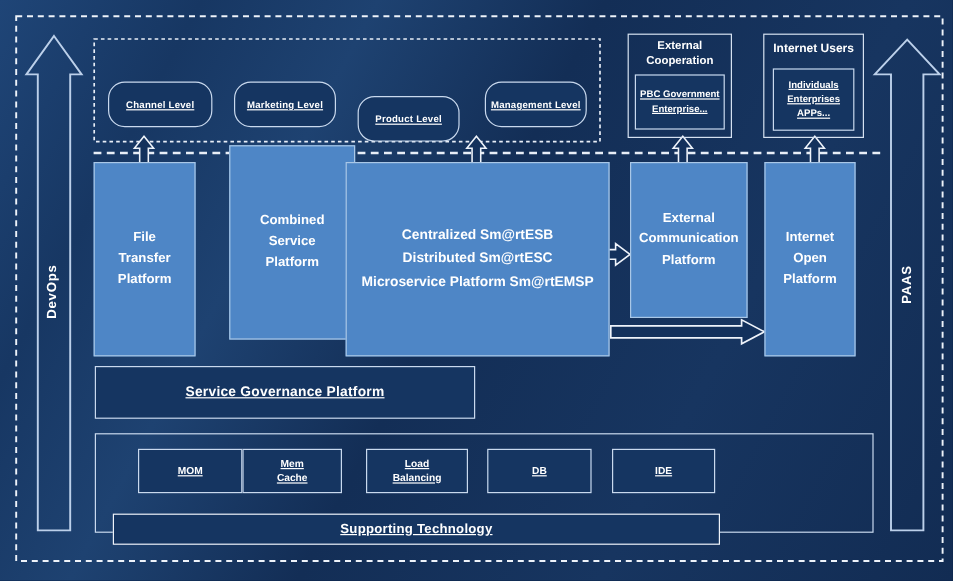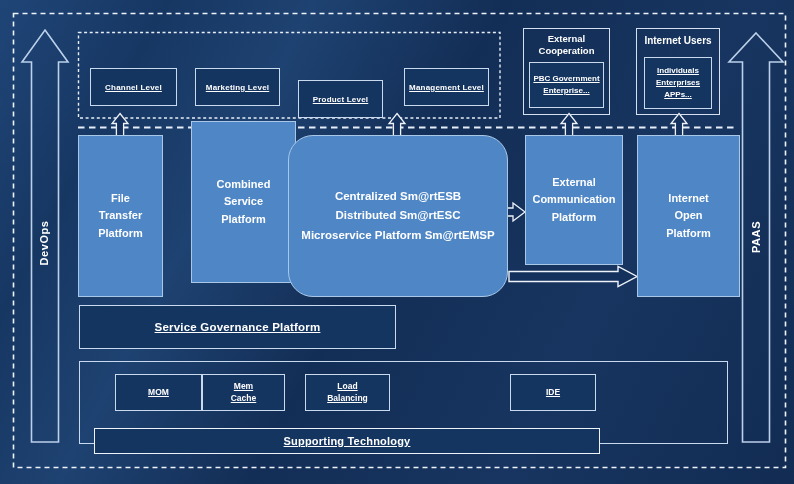--- a/index.html
+++ b/index.html
@@ -19,23 +19,23 @@
     display:flex;align-items:center;justify-content:center;
     text-align:center;font-weight:700;
   }
   .box-dark{
     background:#153561;
     border:1.4px solid #c9d9ee;
     display:flex;align-items:center;justify-content:center;
     text-align:center;font-weight:700;text-decoration:underline;
   }
   .ml{white-space:pre-line;}
-  .lvl{font-size:8px;letter-spacing:.2px;}
+  .lvl{font-size:8px;letter-spacing:.2px;border-radius:14px;}
   .plat{font-size:11px;line-height:1.55;}
-  .esb{font-size:11.5px;line-height:1.7;border-radius:25px;}
+  .esb{font-size:11.5px;line-height:1.7;}
   .gov{font-size:11.5px;letter-spacing:.2px;}
   .tech{font-size:8.5px;line-height:1.35;}
   .grp-title{font-size:9.5px;font-weight:700;text-align:center;line-height:1.25;padding-top:4px;}
   .grp-title.iu{font-size:10px;padding-top:6px;}
   .inner-sm{font-size:8px;line-height:1.5;}
   .vlabel{
     position:absolute;width:80px;height:20px;
     display:flex;align-items:center;justify-content:center;
     font-size:11px;font-weight:700;letter-spacing:.6px;
     transform:rotate(-90deg);
@@ -96,28 +96,29 @@
 Platform</div>
   <div class="abs box-blue plat ml" style="left:191px;top:121px;width:105px;height:162px;">Combined
 Service
 Platform</div>
   <div class="abs box-blue esb ml" style="left:288px;top:135px;width:220px;height:162px;">Centralized Sm@rtESB
 Distributed Sm@rtESC
 Microservice Platform Sm@rtEMSP</div>
   <div class="abs box-blue plat ml" style="left:525px;top:135px;width:98px;height:130px;">External
 Communication
 Platform</div>
-  <div class="abs box-blue plat ml" style="left:637px;top:135px;width:103px;height:162px;">Internet
+  <div class="abs box-blue plat ml" style="left:637px;top:135px;width:76px;height:162px;">Internet
 Open
 Platform</div>
 
   <div class="abs box-dark gov" style="left:79px;top:305px;width:317px;height:44px;">Service Governance Platform</div>
 
   <div class="abs" style="left:79px;top:361px;width:649px;height:83px;border:1.4px solid #c9d9ee;"></div>
   <div class="abs box-dark tech ml" style="left:115px;top:374px;width:87px;height:37px;">MOM</div>
   <div class="abs box-dark tech ml" style="left:202px;top:374px;width:83px;height:37px;">Mem
 Cache</div>
   <div class="abs box-dark tech ml" style="left:305px;top:374px;width:85px;height:37px;">Load
 Balancing</div>
+  <div class="abs box-dark tech ml" style="left:406px;top:374px;width:87px;height:37px;">DB</div>
   <div class="abs box-dark tech ml" style="left:510px;top:374px;width:86px;height:37px;">IDE</div>
   <div class="abs box-dark supp" style="left:94px;top:428px;width:506px;height:26px;border-color:#eef3fa;">Supporting Technology</div>
 
 </div>
 
 </body></html>

